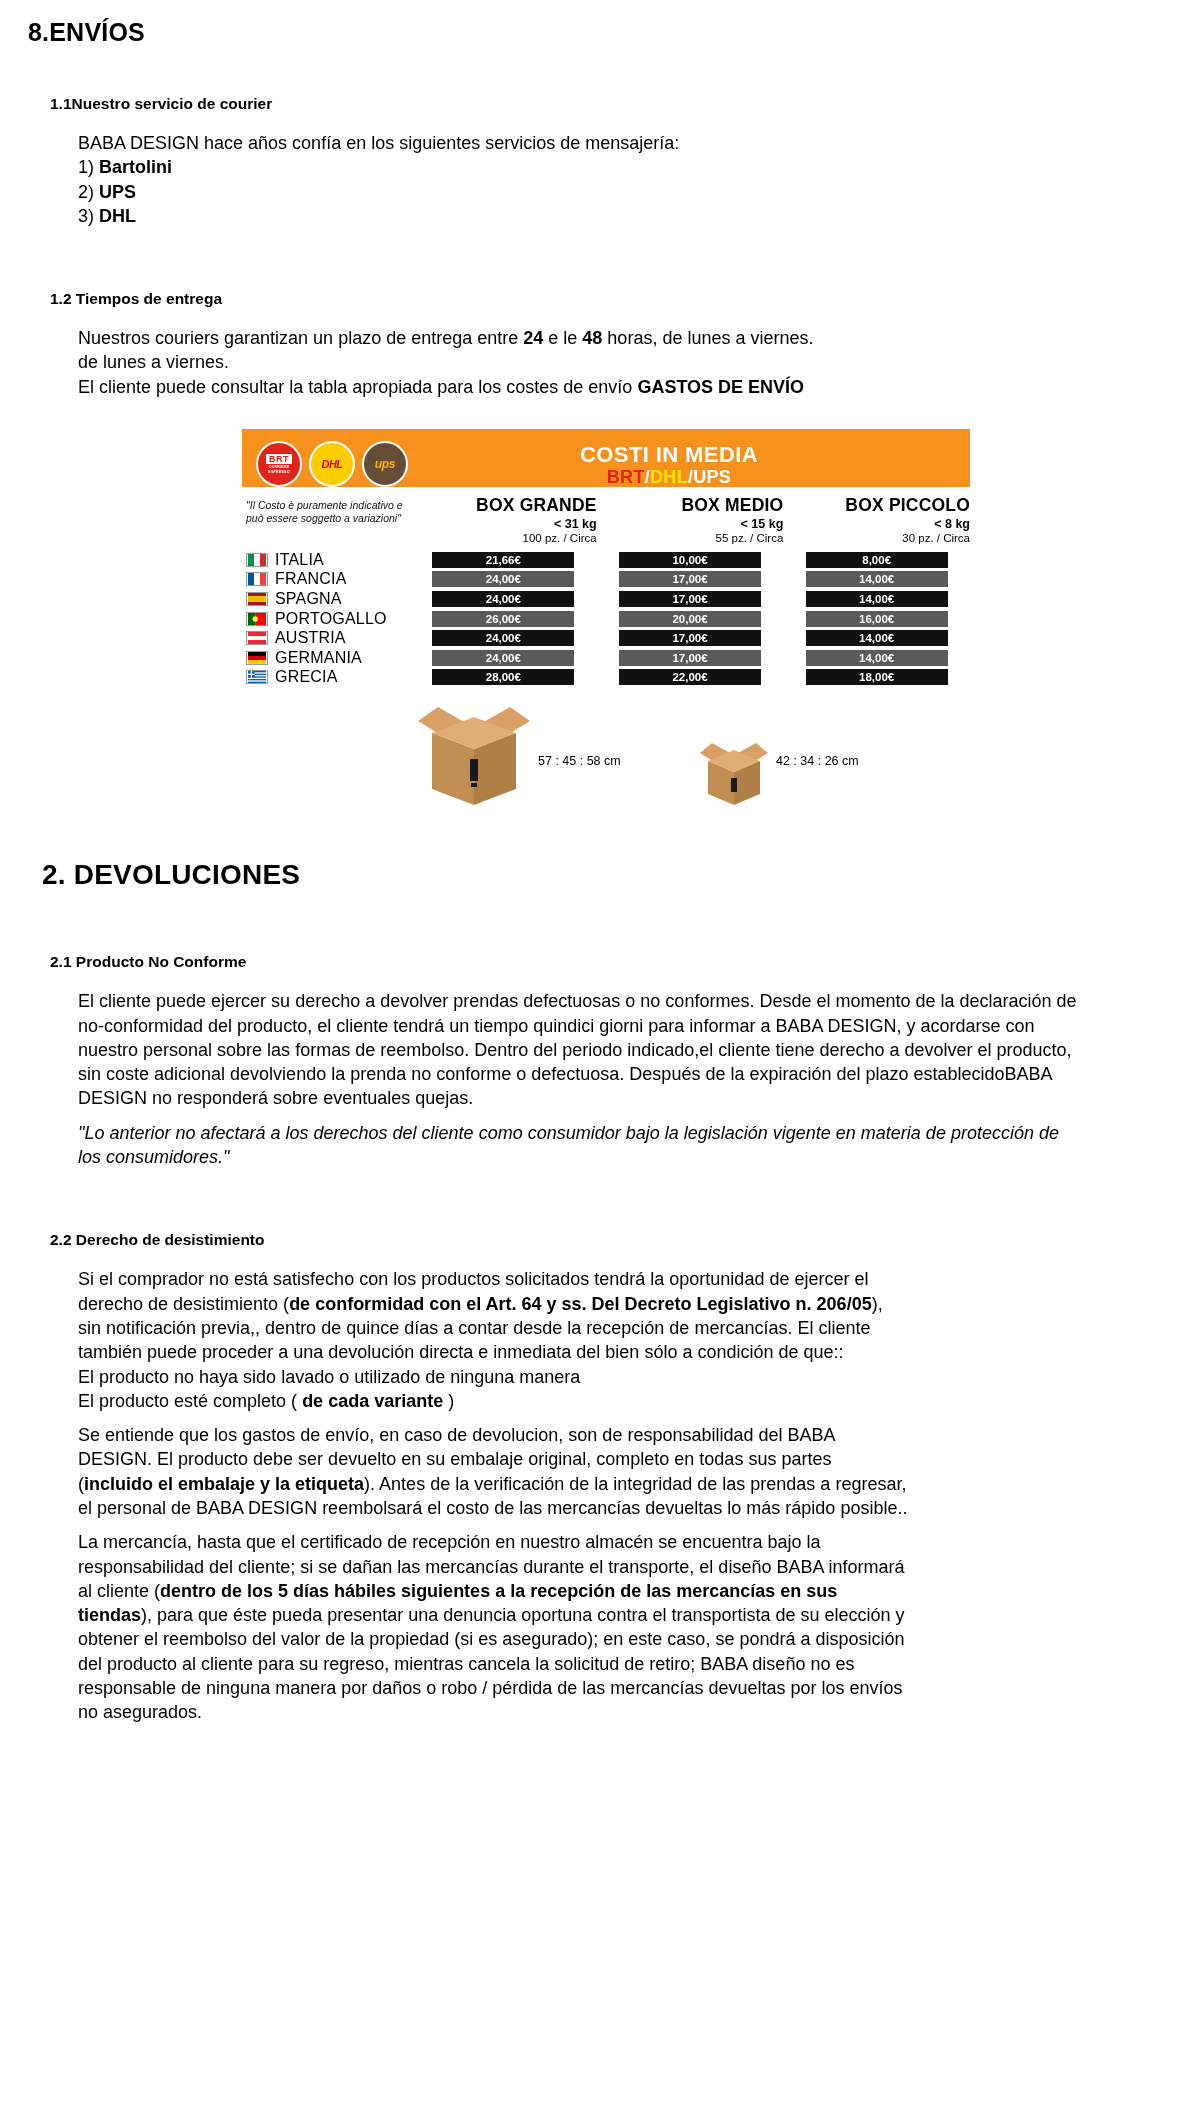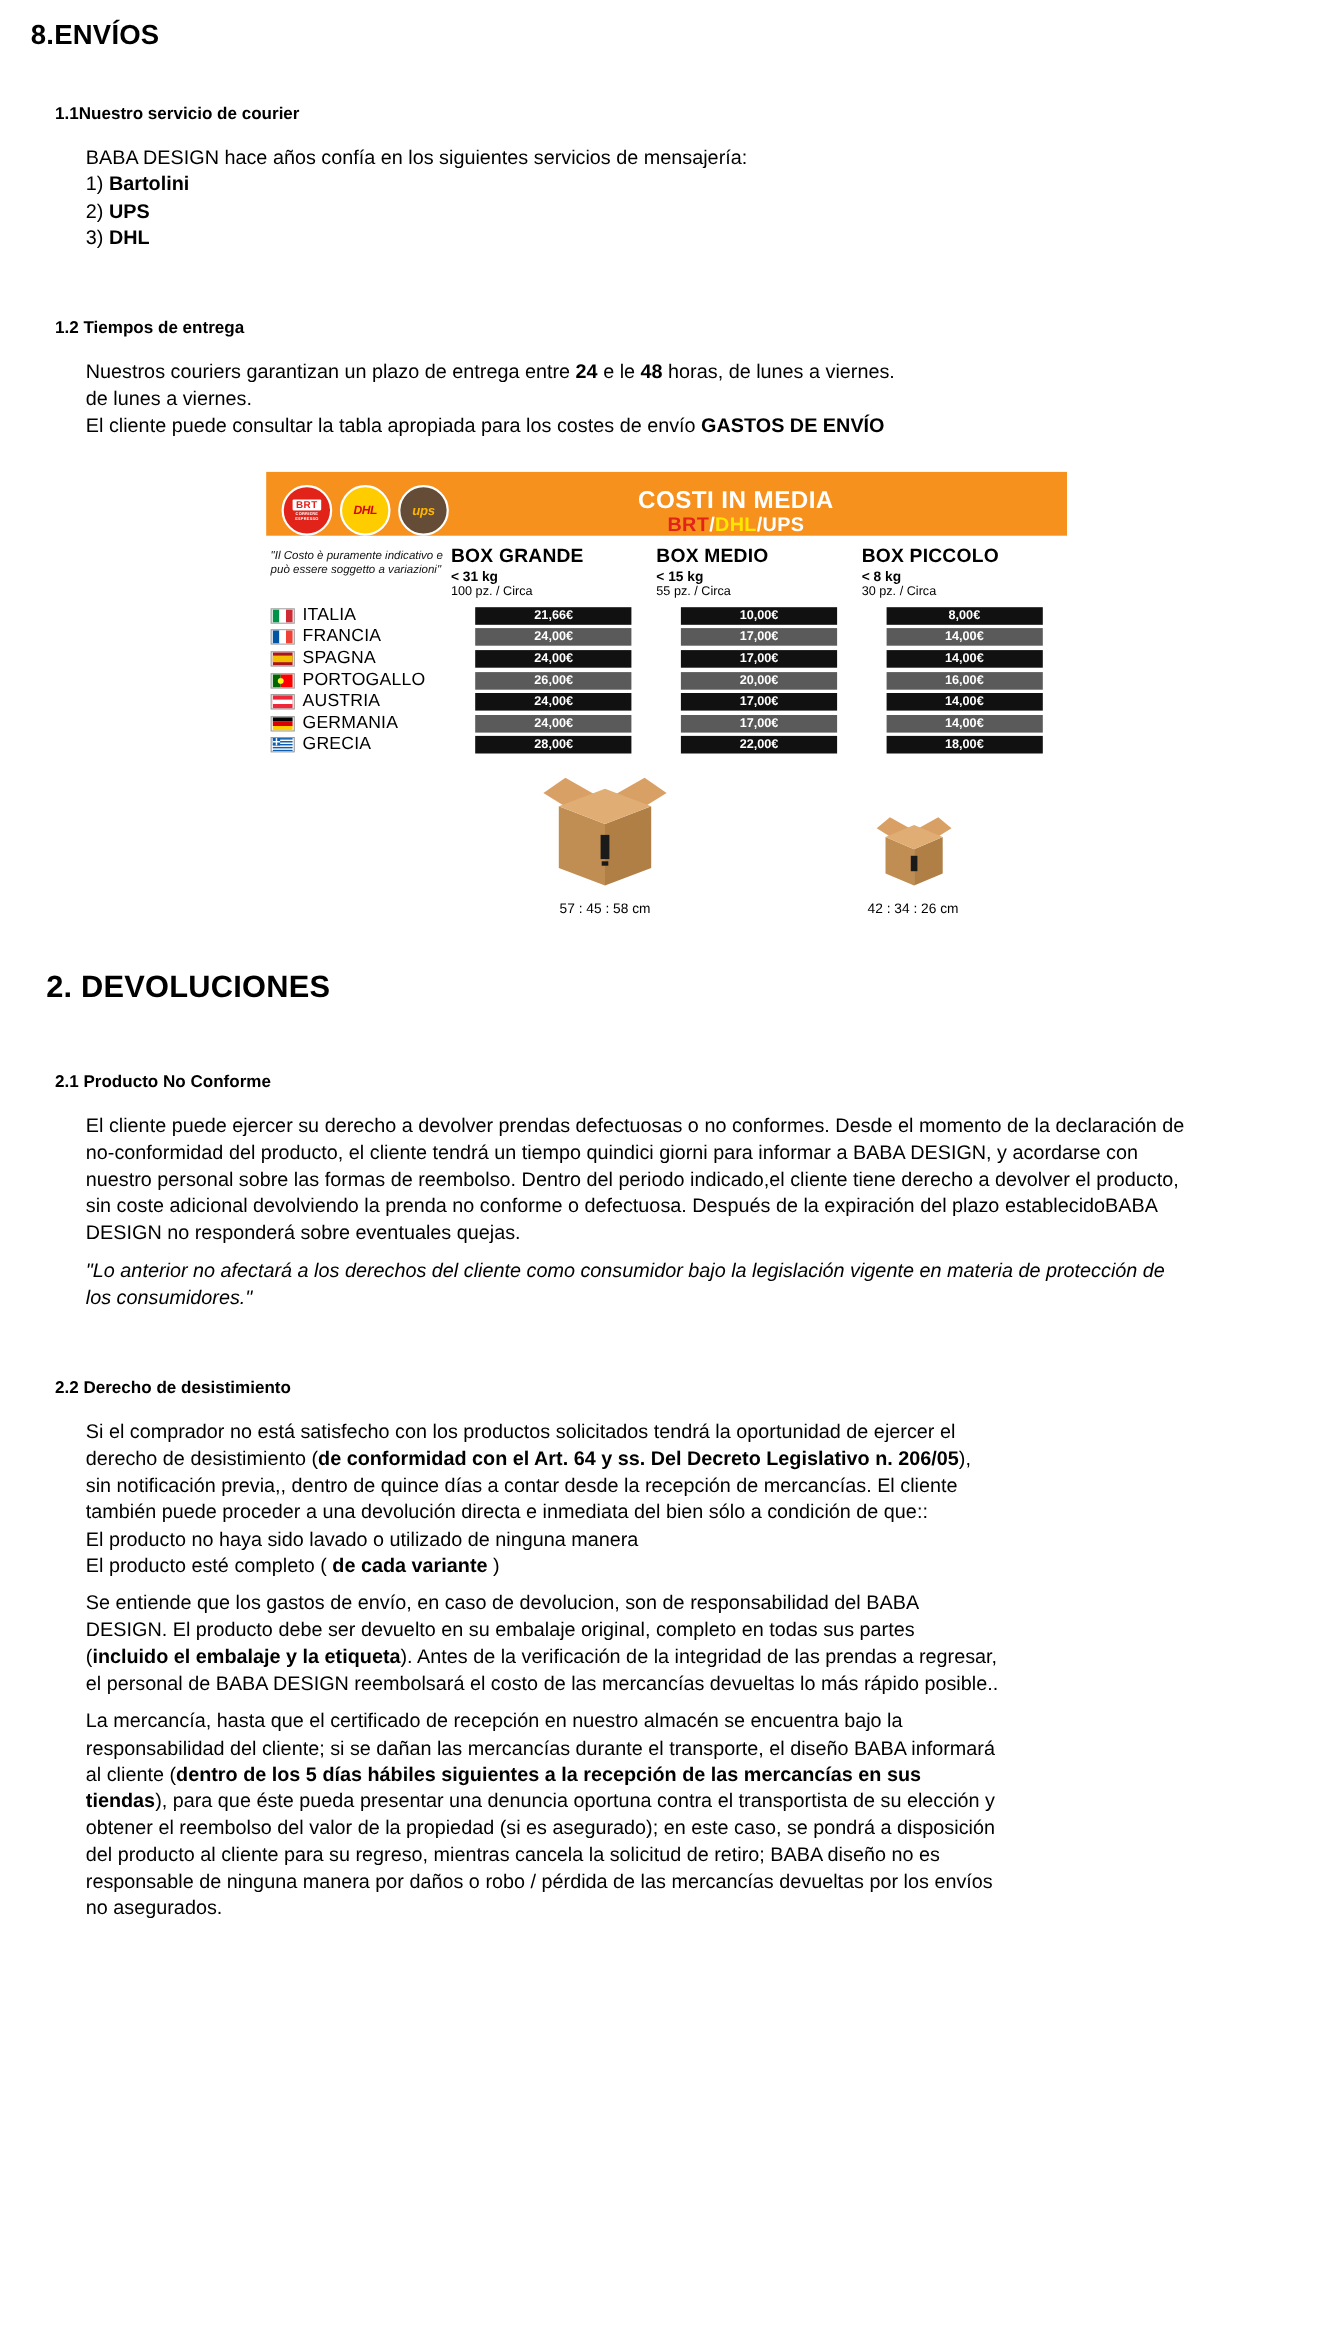--- a/index.html
+++ b/index.html
@@ -148,21 +148,21 @@
     width: 168px;
     font-size: 10.5px;
     font-style: italic;
     line-height: 13px;
     color: #111;
     padding-top: 4px;
     padding-left: 4px;
   }
   .col-box {
     flex: 1;
-    text-align: left;
+    text-align: right;
   }
   .col-box .bname {
     font-size: 17.5px;
     font-weight: bold;
     letter-spacing: .2px;
   }
   .col-box .bweight {
     font-size: 12.5px;
     font-weight: bold;
     margin-top: 1px;
@@ -213,21 +213,20 @@
 
   
   .boxes-row {
     display: flex;
     padding-top: 16px;
   }
   .boxes-spacer { width: 168px; }
   .box-col {
     flex: 1;
     display: flex;
-    flex-direction: column;
     align-items: center;
   }
   .box-dim {
     font-size: 12.5px;
     margin-top: 8px;
   }
 </style>
 </head>
 <body>
 

